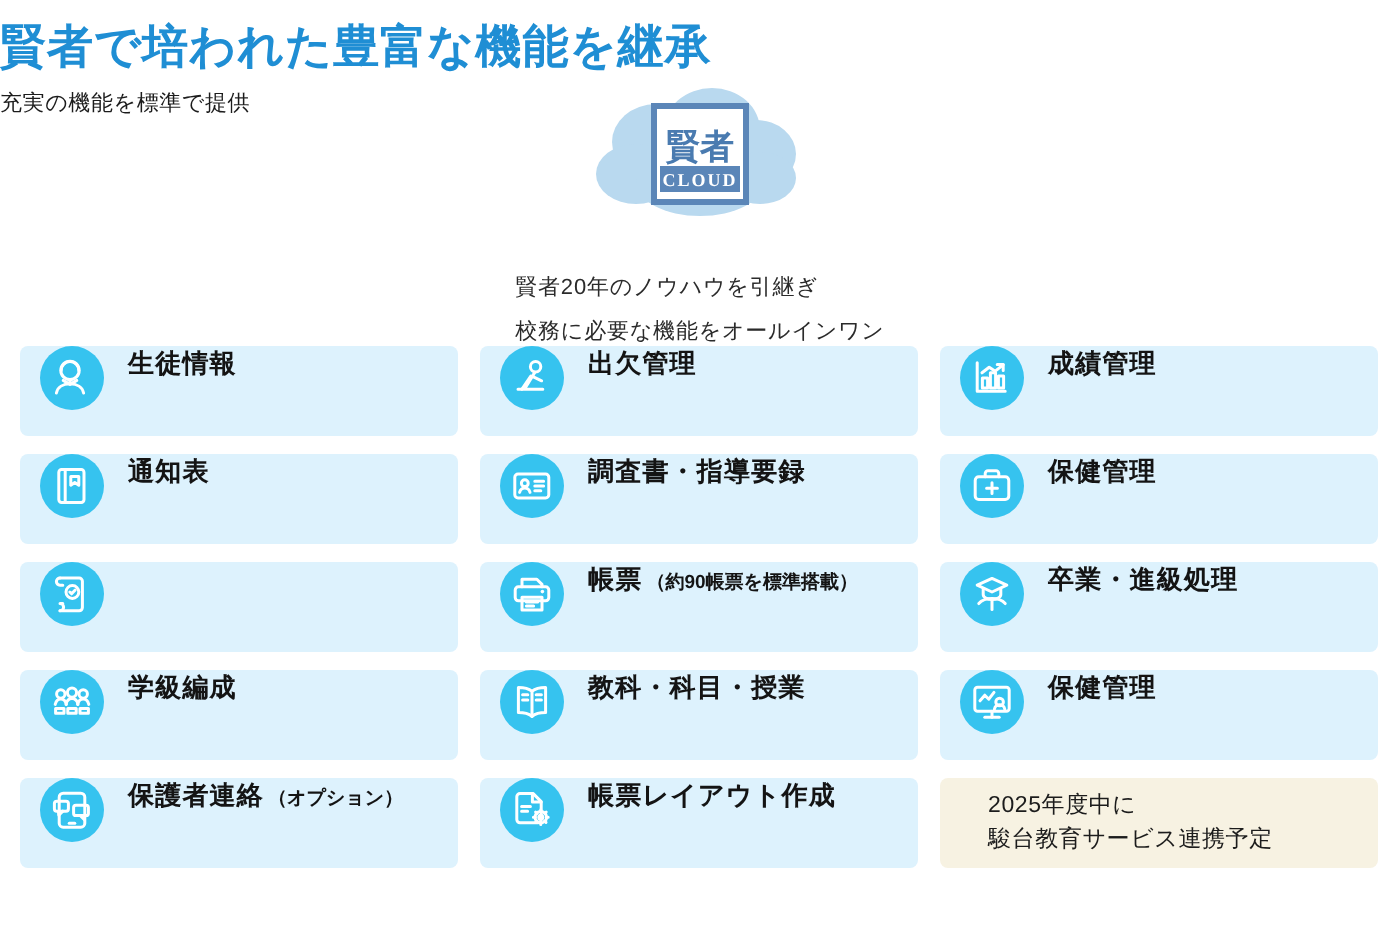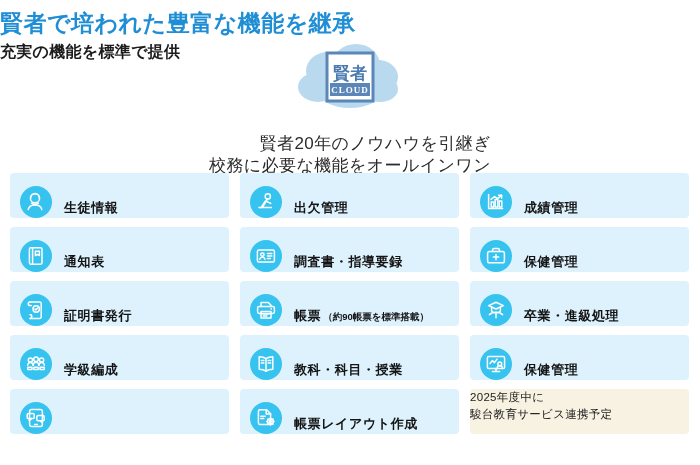--- a/index.html
+++ b/index.html
@@ -25,22 +25,22 @@
   }
   .page-title {
     font-size: 23px;
     font-weight: bold;
     color: #1f8ed4;
     letter-spacing: 0.5px;
     line-height: 30px;
     margin: 0;
   }
   .page-subtitle {
-    font-size: 16px;
-    font-weight: bold;
+    font-size: 11px;
+    font-weight: normal;
     color: #1c1c1c;
     line-height: 16px;
     margin: 6px 0 0 0;
     letter-spacing: 0.3px;
   }
 
   
   .intro {
     display: flex;
     align-items: center;
@@ -52,54 +52,53 @@
   }
   .logo-wrap {
     width: 112px;
     height: 74px;
     position: relative;
     flex: 0 0 auto;
   }
   .logo-svg { display: block; }
 
   .intro-text {
-    font-size: 17px;
+    font-size: 11px;
     line-height: 22px;
     color: #2b2b2b;
     letter-spacing: 0.4px;
     white-space: nowrap;
-    text-align: right;
   }
   .intro-text div { display: block; }
 
   
   .grid {
     position: absolute;
     left: 10px;
     top: 173px;
     width: 680px;
     display: grid;
     grid-template-columns: repeat(3, 219px);
     grid-auto-rows: 45px;
     column-gap: 11px;
     row-gap: 9px;
   }
   .card {
     background: #ddf2fd;
     border-radius: 4px;
     display: flex;
-    align-items: flex-end;
+    align-items: flex-start;
     padding-left: 10px;
     box-sizing: border-box;
     overflow: hidden;
   }
   .card.note {
     background: #f7f2e2;
-    padding-left: 0;
-    align-items: flex-start;
+    padding-left: 24px;
+    align-items: center;
   }
   .icon-circle {
     width: 32px;
     height: 32px;
     border-radius: 50%;
     background: #36c3ef;
     flex: 0 0 auto;
     display: flex;
     align-items: center;
     justify-content: center;
@@ -249,23 +248,20 @@
     </div>
     <div class="card">
       <span class="icon-circle">
        <svg width="24" height="24" viewBox="0 0 24 24" xmlns="http://www.w3.org/2000/svg">
           <path d="M6 4h9.6a1.6 1.6 0 0 1 1.6 1.6v13.2a1.6 1.6 0 0 1-1.6 1.6H6" stroke="#ffffff" fill="none" stroke-width="1.5" stroke-linecap="round" stroke-linejoin="round"></path>
      <path d="M6 4a1.8 1.8 0 0 0 0 3.6h1.4M6 20.4a1.8 1.8 0 0 0 0-3.6h1.4" stroke="#ffffff" fill="none" stroke-width="1.5" stroke-linecap="round" stroke-linejoin="round"></path>
      <circle cx="12.2" cy="11" r="3.2" stroke="#ffffff" fill="none" stroke-width="1.5" stroke-linecap="round" stroke-linejoin="round"></circle>
           <path d="M10.9 11l.9.9 1.8-1.9" stroke="#ffffff" fill="none" stroke-width="1.5" stroke-linecap="round" stroke-linejoin="round"></path>
         </svg>
      </span>
-     <span class="card-label">
-       <span>証明書発行</span><span class="card-sub"></span>
-     </span>
     </div>
     <div class="card">
       <span class="icon-circle">
        <svg width="24" height="24" viewBox="0 0 24 24" xmlns="http://www.w3.org/2000/svg">
           <path d="M7 8.4V4.6h7.4l2.6 2.6v1.2" stroke="#ffffff" fill="none" stroke-width="1.5" stroke-linecap="round" stroke-linejoin="round"></path>
      <rect x="3.6" y="8.4" width="16.8" height="7" rx="1.6" stroke="#ffffff" fill="none" stroke-width="1.5" stroke-linecap="round" stroke-linejoin="round"></rect>
      <rect x="7" y="13.6" width="10" height="6.4" stroke="#ffffff" fill="none" stroke-width="1.5" stroke-linecap="round" stroke-linejoin="round"></rect>
      <path d="M9.2 16h5.6M9.2 18h3.6" stroke="#ffffff" fill="none" stroke-width="1.5" stroke-linecap="round" stroke-linejoin="round"></path>
           <circle cx="17.2" cy="10.8" r="0.9" fill="#fff" stroke="none"></circle>
         </svg>
@@ -336,20 +332,23 @@
       <span class="icon-circle">
        <svg width="24" height="24" viewBox="0 0 24 24" xmlns="http://www.w3.org/2000/svg">
           <rect x="5.6" y="3.6" width="12.8" height="17" rx="2" stroke="#ffffff" fill="none" stroke-width="1.5" stroke-linecap="round" stroke-linejoin="round"></rect>
      <path d="M10.6 18.6h2.8" stroke="#ffffff" fill="none" stroke-width="1.5" stroke-linecap="round" stroke-linejoin="round"></path>
      <rect x="3.2" y="7.6" width="7" height="5" rx="1.2" stroke="#ffffff" fill="none" stroke-width="1.5" stroke-linecap="round" stroke-linejoin="round"></rect>
           <path d="M5.2 12.6l.2 2 2-2" stroke="#ffffff" fill="none" stroke-width="1.5" stroke-linecap="round" stroke-linejoin="round"></path>
      <rect x="12.8" y="9.6" width="7.4" height="5.2" rx="1.2" stroke="#ffffff" fill="none" stroke-width="1.5" stroke-linecap="round" stroke-linejoin="round"></rect>
           <path d="M18.4 14.8l-.2 2-2-2" stroke="#ffffff" fill="none" stroke-width="1.5" stroke-linecap="round" stroke-linejoin="round"></path>
         </svg>
      </span>
+     <span class="card-label">
+       <span>保護者連絡</span><span class="card-sub">（オプション）</span>
+     </span>
     </div>
     <div class="card">
       <span class="icon-circle">
        <svg width="24" height="24" viewBox="0 0 24 24" xmlns="http://www.w3.org/2000/svg">
           <path d="M6 3.8h6.6l4 4v9a1.6 1.6 0 0 1-1.6 1.6H6A1.6 1.6 0 0 1 4.4 16.8V5.4A1.6 1.6 0 0 1 6 3.8z" stroke="#ffffff" fill="none" stroke-width="1.5" stroke-linecap="round" stroke-linejoin="round"></path>
      <path d="M12.2 3.8v4.2h4.4" stroke="#ffffff" fill="none" stroke-width="1.5" stroke-linecap="round" stroke-linejoin="round"></path>
      <path d="M6.8 10.2h4.4M6.8 12.6h3" stroke="#ffffff" fill="none" stroke-width="1.5" stroke-linecap="round" stroke-linejoin="round"></path>
      <circle cx="16.4" cy="15.6" r="2.9" stroke="#ffffff" fill="none" stroke-width="1.5" stroke-linecap="round" stroke-linejoin="round"></circle>
           <circle cx="16.4" cy="15.6" r="1" stroke="#ffffff" fill="none" stroke-width="1.5" stroke-linecap="round" stroke-linejoin="round"></circle>
      <path d="M16.4 11.9v1M16.4 18.3v1M12.7 15.6h1M19.1 15.6h1M13.8 13l.7.7M18.3 17.5l.7.7M19.1 13l-.7.7M14.5 17.5l-.7.7" stroke="#ffffff" fill="none" stroke-width="1.5" stroke-linecap="round" stroke-linejoin="round"></path>

